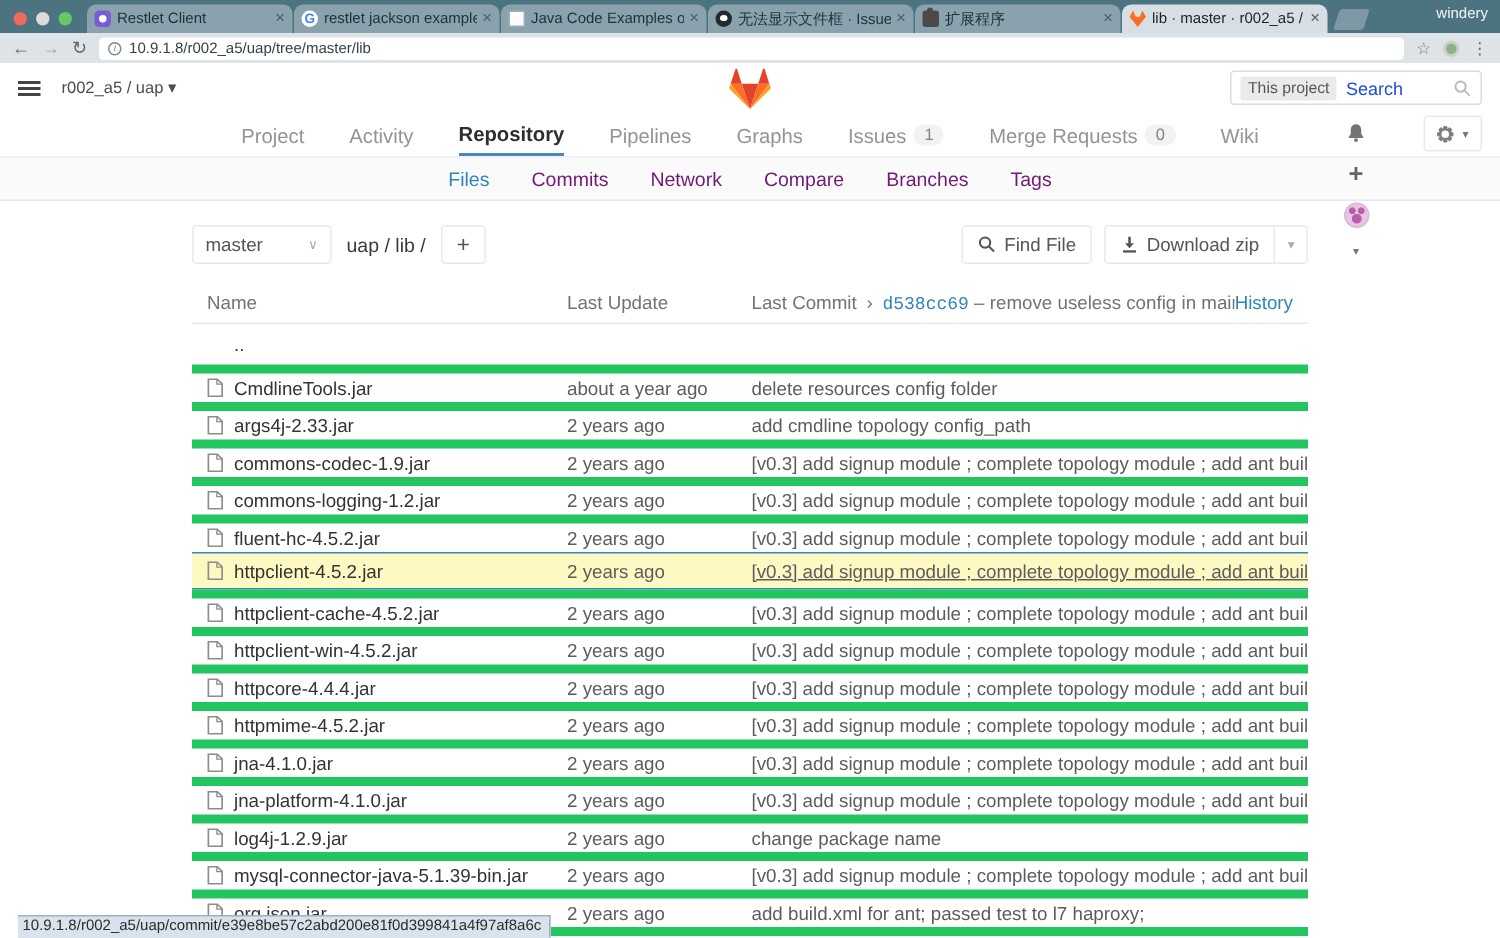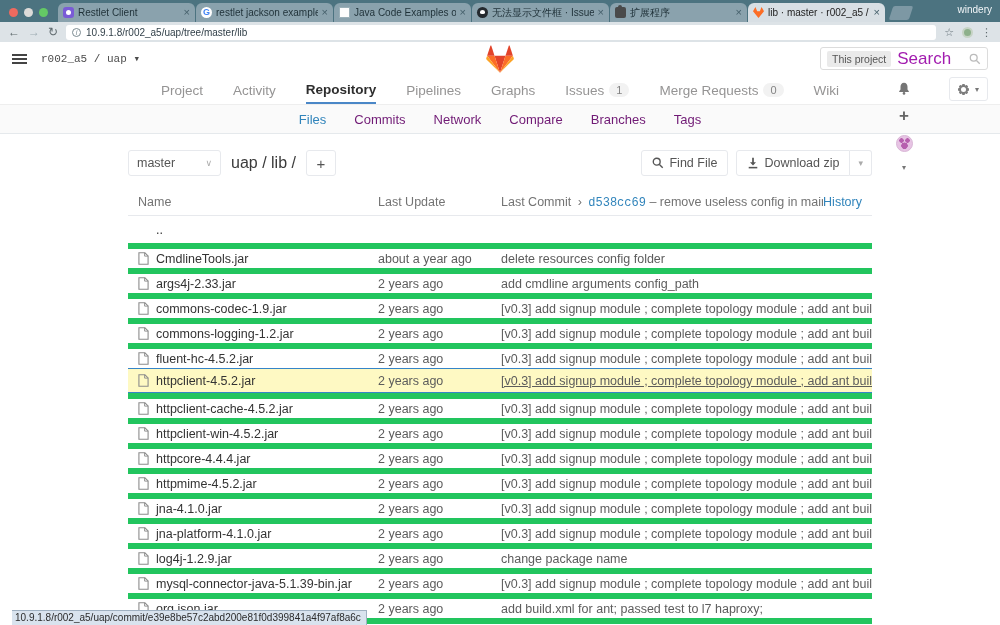--- a/index.html
+++ b/index.html
@@ -40,26 +40,26 @@
   .info-ico { width:9px; height:9px; border:1px solid #7b8a91; border-radius:50%; color:#7b8a91; font-size:7px; line-height:8px; text-align:center; font-style:italic; flex:0 0 9px; }
   .url-text { font-size:10px; color:#33414a; }
   .star-ico { font-size:11px; color:#6d7a80; }
   .ext-ico { width:11px; height:11px; border-radius:50%; background:#8db08b; border:2px solid #c6d3c5; }
   .menu-ico { font-size:11px; color:#5f6a6e; letter-spacing:0; }
 
   
   .gl-header { height:33px; background:#fff; position:relative; display:flex; align-items:center; padding:0 12px; }
   .hamburger { width:15px; display:flex; flex-direction:column; gap:2px; cursor:pointer; }
   .hamburger i { height:2px; background:#444; display:block; }
-  .gl-title { font-size:11px; color:#4c4c4c; margin-left:14px;font-family:Liberation Mono, monospace; }
+  .gl-title { font-size:11px; color:#4c4c4c; margin-left:14px; }
   .tanuki { position:absolute; left:50%; top:3px; transform:translateX(-50%); }
   .gl-right { position:absolute; right:12px; top:5px; display:flex; align-items:center; gap:11px;flex-direction:column; }
   .searchbox { width:168px; height:23px; background:#fff; border:1px solid #dcdcdc; border-radius:3px; display:flex; align-items:center; padding:0 6px; gap:6px; }
   .scope-chip { background:#eaeaea; border-radius:2px; font-size:10.5px; color:#555; padding:2px 5px; white-space:nowrap; }
-  .search-ph { flex:1; font-size:17px; color:#a21caf; }
+  .search-ph { flex:1; font-size:12px; color:#1d4ed8; }
   .mag { flex:0 0 auto; }
   .icon-btn { display:flex; align-items:center; }
   .plus-ico { font-size:17px; color:#666; font-weight:bold; line-height:1; }
   .avatar { width:17px; height:17px; border-radius:50%; background:
       radial-gradient(circle at 30% 30%, #b75fae 2px, transparent 2.5px),
       radial-gradient(circle at 70% 30%, #b75fae 2px, transparent 2.5px),
       radial-gradient(circle at 50% 65%, #b75fae 3px, transparent 3.5px),
       #e7c4e4; border:1px solid #d9b6d6; }
   .caret { font-size:8px; color:#777; }
 
@@ -80,21 +80,21 @@
                display:flex; justify-content:center; align-items:center; gap:28px; }
   .subnav-item { font-size:13px; color:#701a75; cursor:pointer; }
   .subnav-item.active { color:#3084bb; }
 
   
   .container { width:744px; margin:0 auto; }
   .tree-toolbar { display:flex; align-items:center; margin-top:9px; height:40px; gap:10px; }
   .branch-select { width:93px; height:26px; border:1px solid #e7e9ed; border-radius:3px; background:#fff;
                    display:flex; align-items:center; justify-content:space-between; padding:0 8px; font-size:12.5px; color:#555; cursor:pointer; }
   .sel-caret { color:#aaa; font-size:9px; }
-  .crumbs { font-size:16px; color:#3a3a3a; }
+  .crumbs { font-size:13px; color:#3a3a3a; }
   .crumbs a { color:#3a3a3a; text-decoration:none; cursor:pointer; }
   .add-btn { width:30px; height:26px; border:1px solid #e7e9ed; border-radius:3px; background:#fff; color:#555;
              font-size:15px; display:flex; align-items:center; justify-content:center; cursor:pointer; }
   .toolbar-right { margin-left:auto; display:flex; gap:8px; }
   .btn { height:26px; border:1px solid #e7e9ed; border-radius:3px; background:#fff; color:#555; font-size:12.5px;
          display:flex; align-items:center; gap:5px; padding:0 10px; cursor:pointer; white-space:nowrap; }
   .split { display:flex; }
   .split .btn.main { border-radius:3px 0 0 3px; }
   .split .btn.arrow { border-radius:0 3px 3px 0; border-left:none; padding:0 8px; }
 
@@ -371,21 +371,21 @@
     <span class="col-name">
       <span class="file-ico">
         <svg class="ico" width="11" height="13" viewBox="0 0 12 14">
                 <path fill="none" stroke="#8c8c8c" stroke-width="1.2" d="M1 .8h6.5L11 4.2v9H1z"></path>
                 <path fill="none" stroke="#8c8c8c" stroke-width="1" d="M7.2.8v3.6H11"></path>
               </svg>
       </span>
       <a class="fname">args4j-2.33.jar</a>
     </span>
     <span class="col-date">2 years ago</span>
-    <span class="col-msg"><a>add cmdline arguments config_path</a></span>
+    <span class="col-msg"><a>add cmdline topology config_path</a></span>
   </div>
 
   <div class="trow">
     <span class="col-name">
       <span class="file-ico">
         <svg class="ico" width="11" height="13" viewBox="0 0 12 14">
                 <path fill="none" stroke="#8c8c8c" stroke-width="1.2" d="M1 .8h6.5L11 4.2v9H1z"></path>
                 <path fill="none" stroke="#8c8c8c" stroke-width="1" d="M7.2.8v3.6H11"></path>
               </svg>
       </span>

